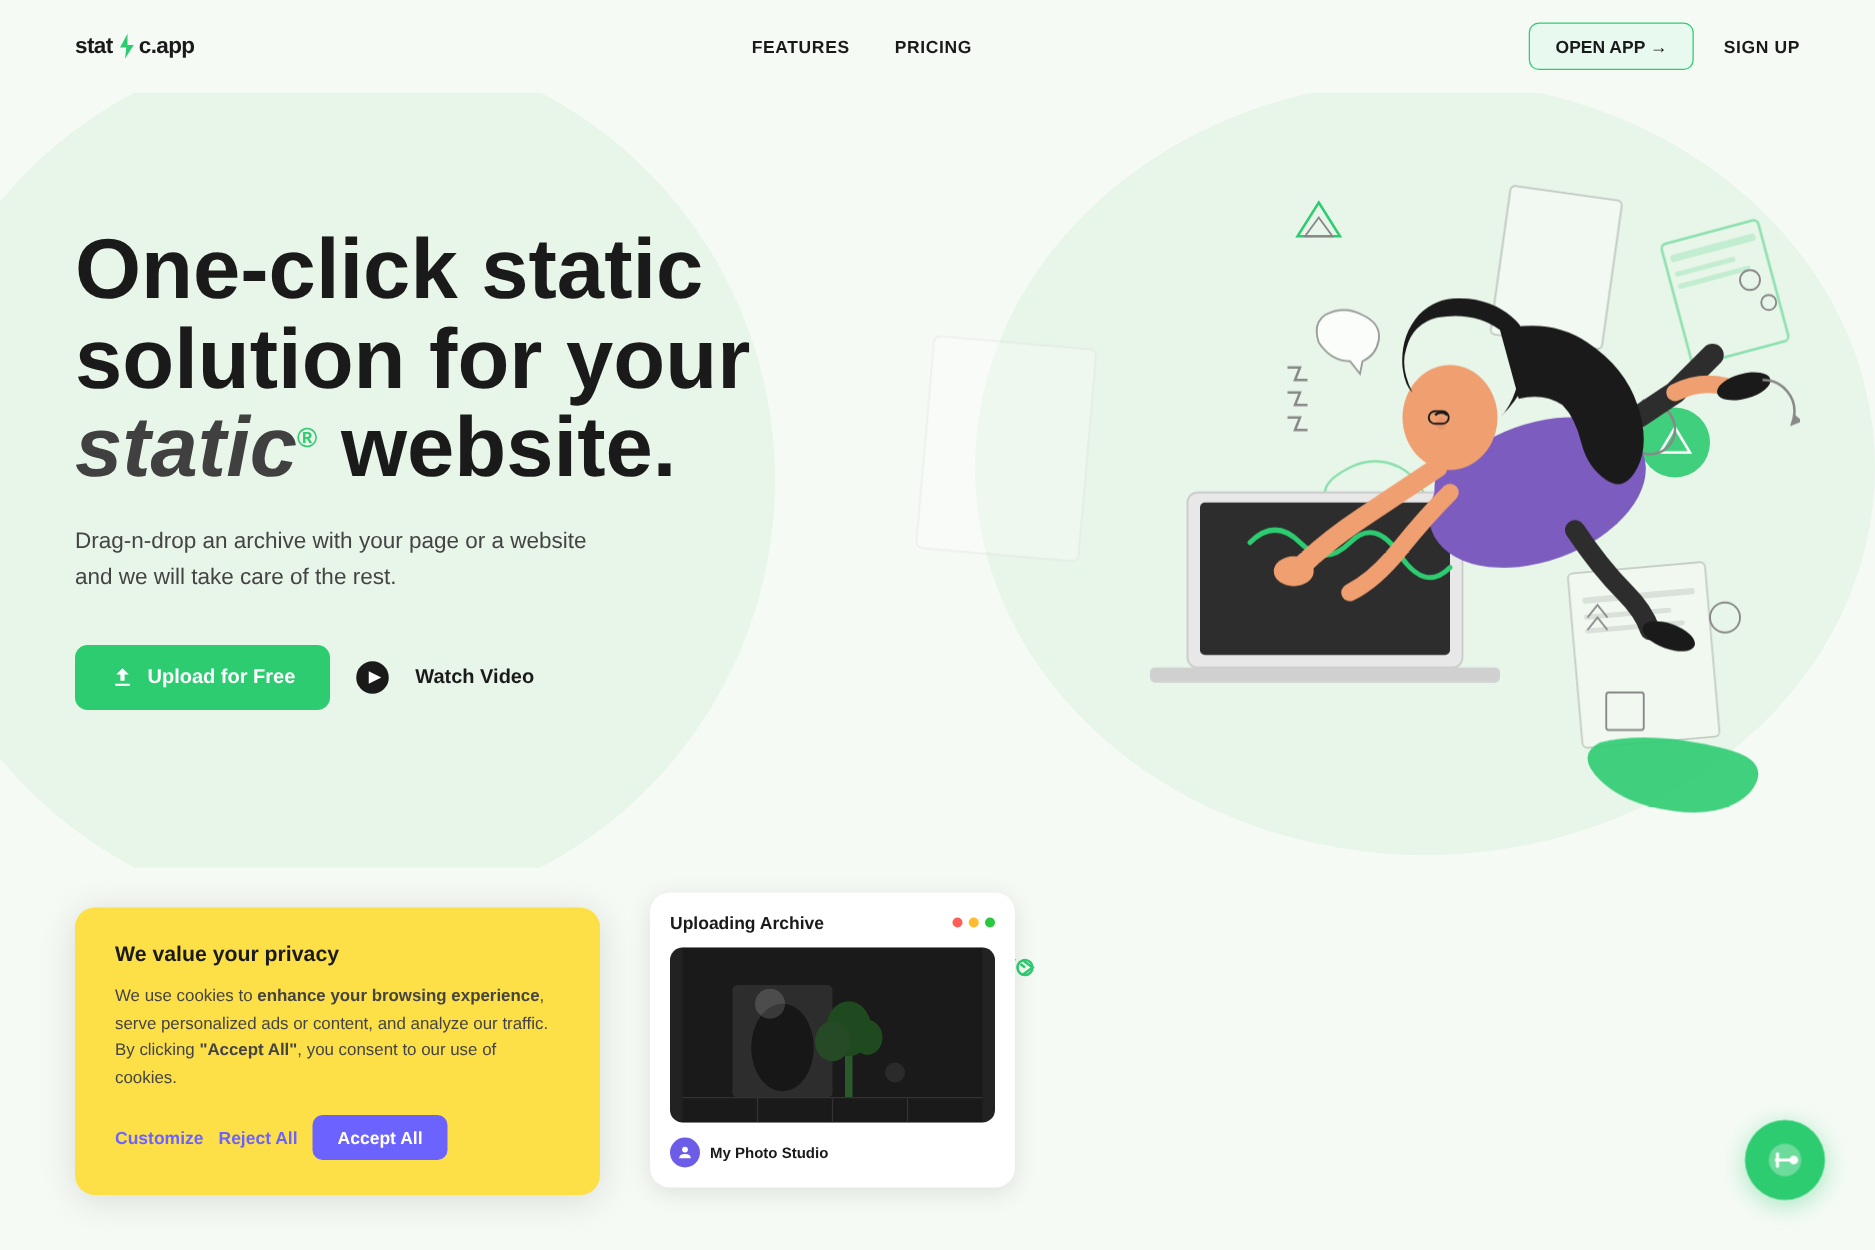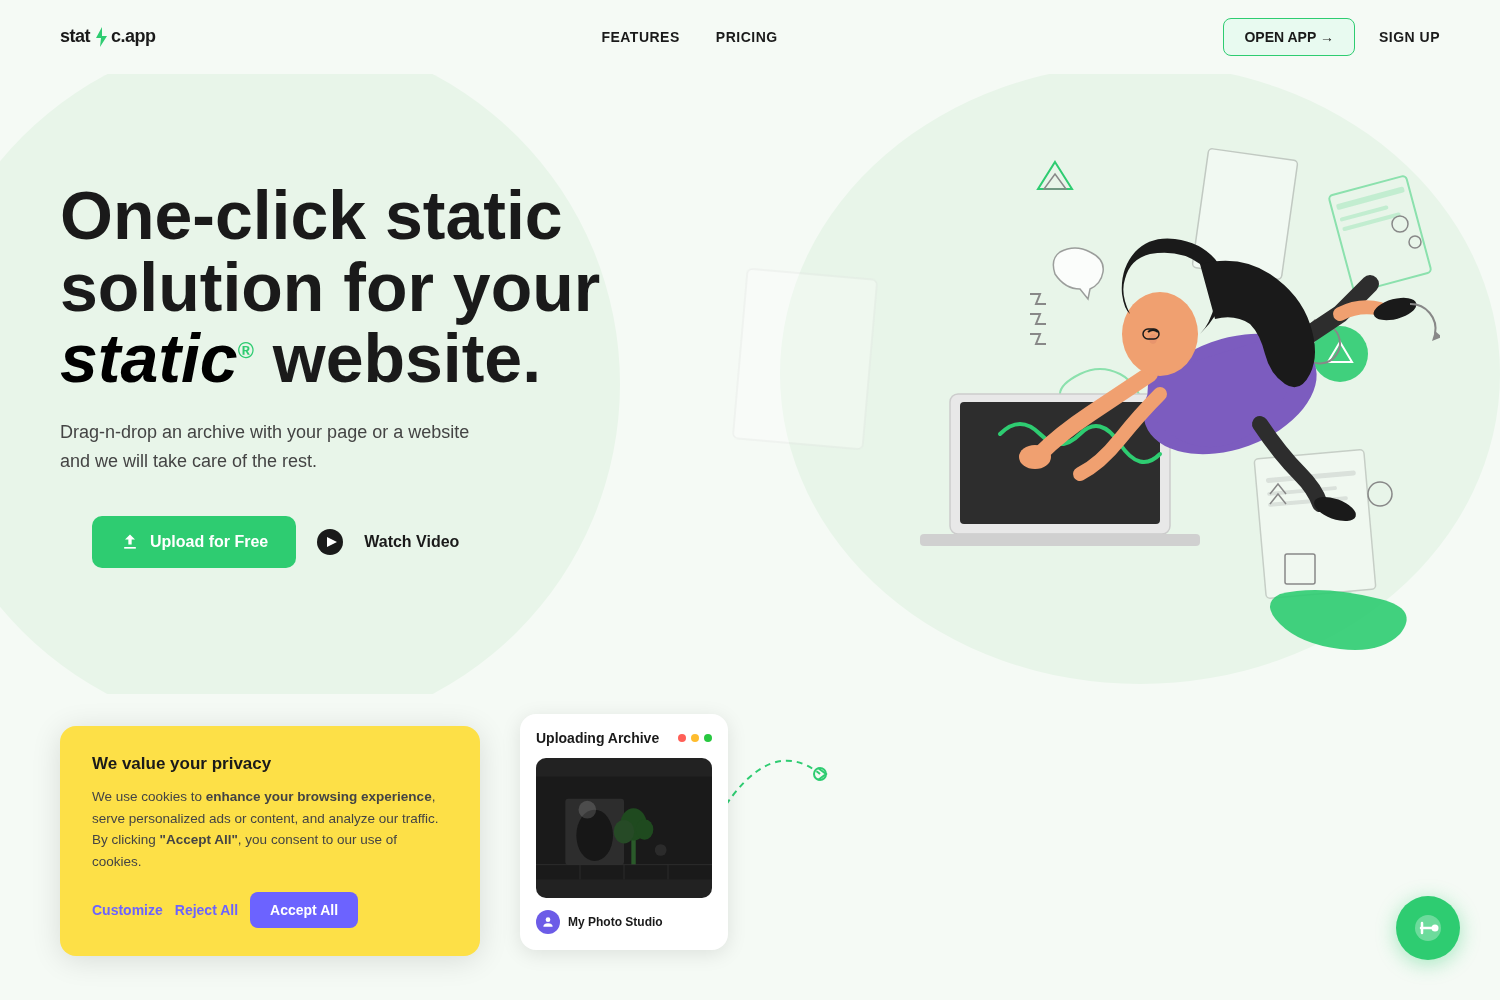--- a/index.html
+++ b/index.html
@@ -26,27 +26,27 @@
       display: flex; align-items: center; justify-content: space-between;
       padding: 20px 60px 40px 60px; position: relative; min-height: 620px; overflow: hidden;
     }
     .hero-bg-circle {
       position: absolute; left: -80px; top: -40px;
       width: 700px; height: 700px; border-radius: 50%;
       background: #e8f5e9; z-index: 0;
     }
     .hero-left { position: relative; z-index: 2; max-width: 560px; }
     .hero-title { font-size: 68px; font-weight: 900; line-height: 1.05; color: #1a1a1a; margin-bottom: 24px; }
-    .hero-title .green { color: #000000; }
+    .hero-title .green { color: #404040; }
     .hero-subtitle { font-size: 18px; color: #444; line-height: 1.6; margin-bottom: 40px; max-width: 440px; }
     .hero-buttons { display: flex; gap: 20px; align-items: center; }
     .btn-upload {
       background: #2ecc71; color: #fff; border: none;
       padding: 16px 28px; border-radius: 10px; font-size: 16px; font-weight: 700;
-      cursor: pointer; display: flex; align-items: center; gap: 10px; margin-left: 32px;
+      cursor: pointer; display: flex; align-items: center; gap: 10px;
     }
     .btn-watch {
       background: none; border: none; font-size: 16px; font-weight: 700;
       color: #1a1a1a; cursor: pointer; display: flex; align-items: center; gap: 20px;
     }
 
     
     .hero-right {
       position: relative; z-index: 1; width: 780px; height: 560px;
       flex-shrink: 0;
@@ -74,21 +74,21 @@
     .cookie-text { font-size: 13.5px; color: #444; line-height: 1.6; margin-bottom: 20px; }
     .cookie-text strong { font-weight: 700; }
     .cookie-buttons { display: flex; gap: 12px; align-items: center; }
     .btn-customize { background: none; border: none; color: #6c63ff; font-weight: 600; font-size: 14px; cursor: pointer; }
     .btn-reject { background: none; border: none; color: #6c63ff; font-weight: 600; font-size: 14px; cursor: pointer; }
     .btn-accept { background: #6c63ff; color: #fff; border: none; padding: 10px 20px; border-radius: 8px; font-weight: 700; font-size: 14px; cursor: pointer; }
 
     
     .upload-widget {
       background: #fff; border-radius: 16px; padding: 16px;
-      box-shadow: 0 4px 20px rgba(0,0,0,0.10); width: 208px;
+      box-shadow: 0 4px 20px rgba(0,0,0,0.10); width: 292px;
       position: relative; z-index: 20; margin-top: 20px; flex-shrink: 0;
     }
     .upload-widget-header { display: flex; align-items: center; justify-content: space-between; margin-bottom: 12px; }
     .upload-widget-title { font-size: 14px; font-weight: 700; color: #1a1a1a; }
     .upload-widget-dots { display: flex; gap: 5px; }
     .dot { width: 8px; height: 8px; border-radius: 50%; }
     .dot-red { background: #ff5f57; }
     .dot-yellow { background: #febc2e; }
     .dot-green { background: #28c840; }
     .upload-widget-img {

